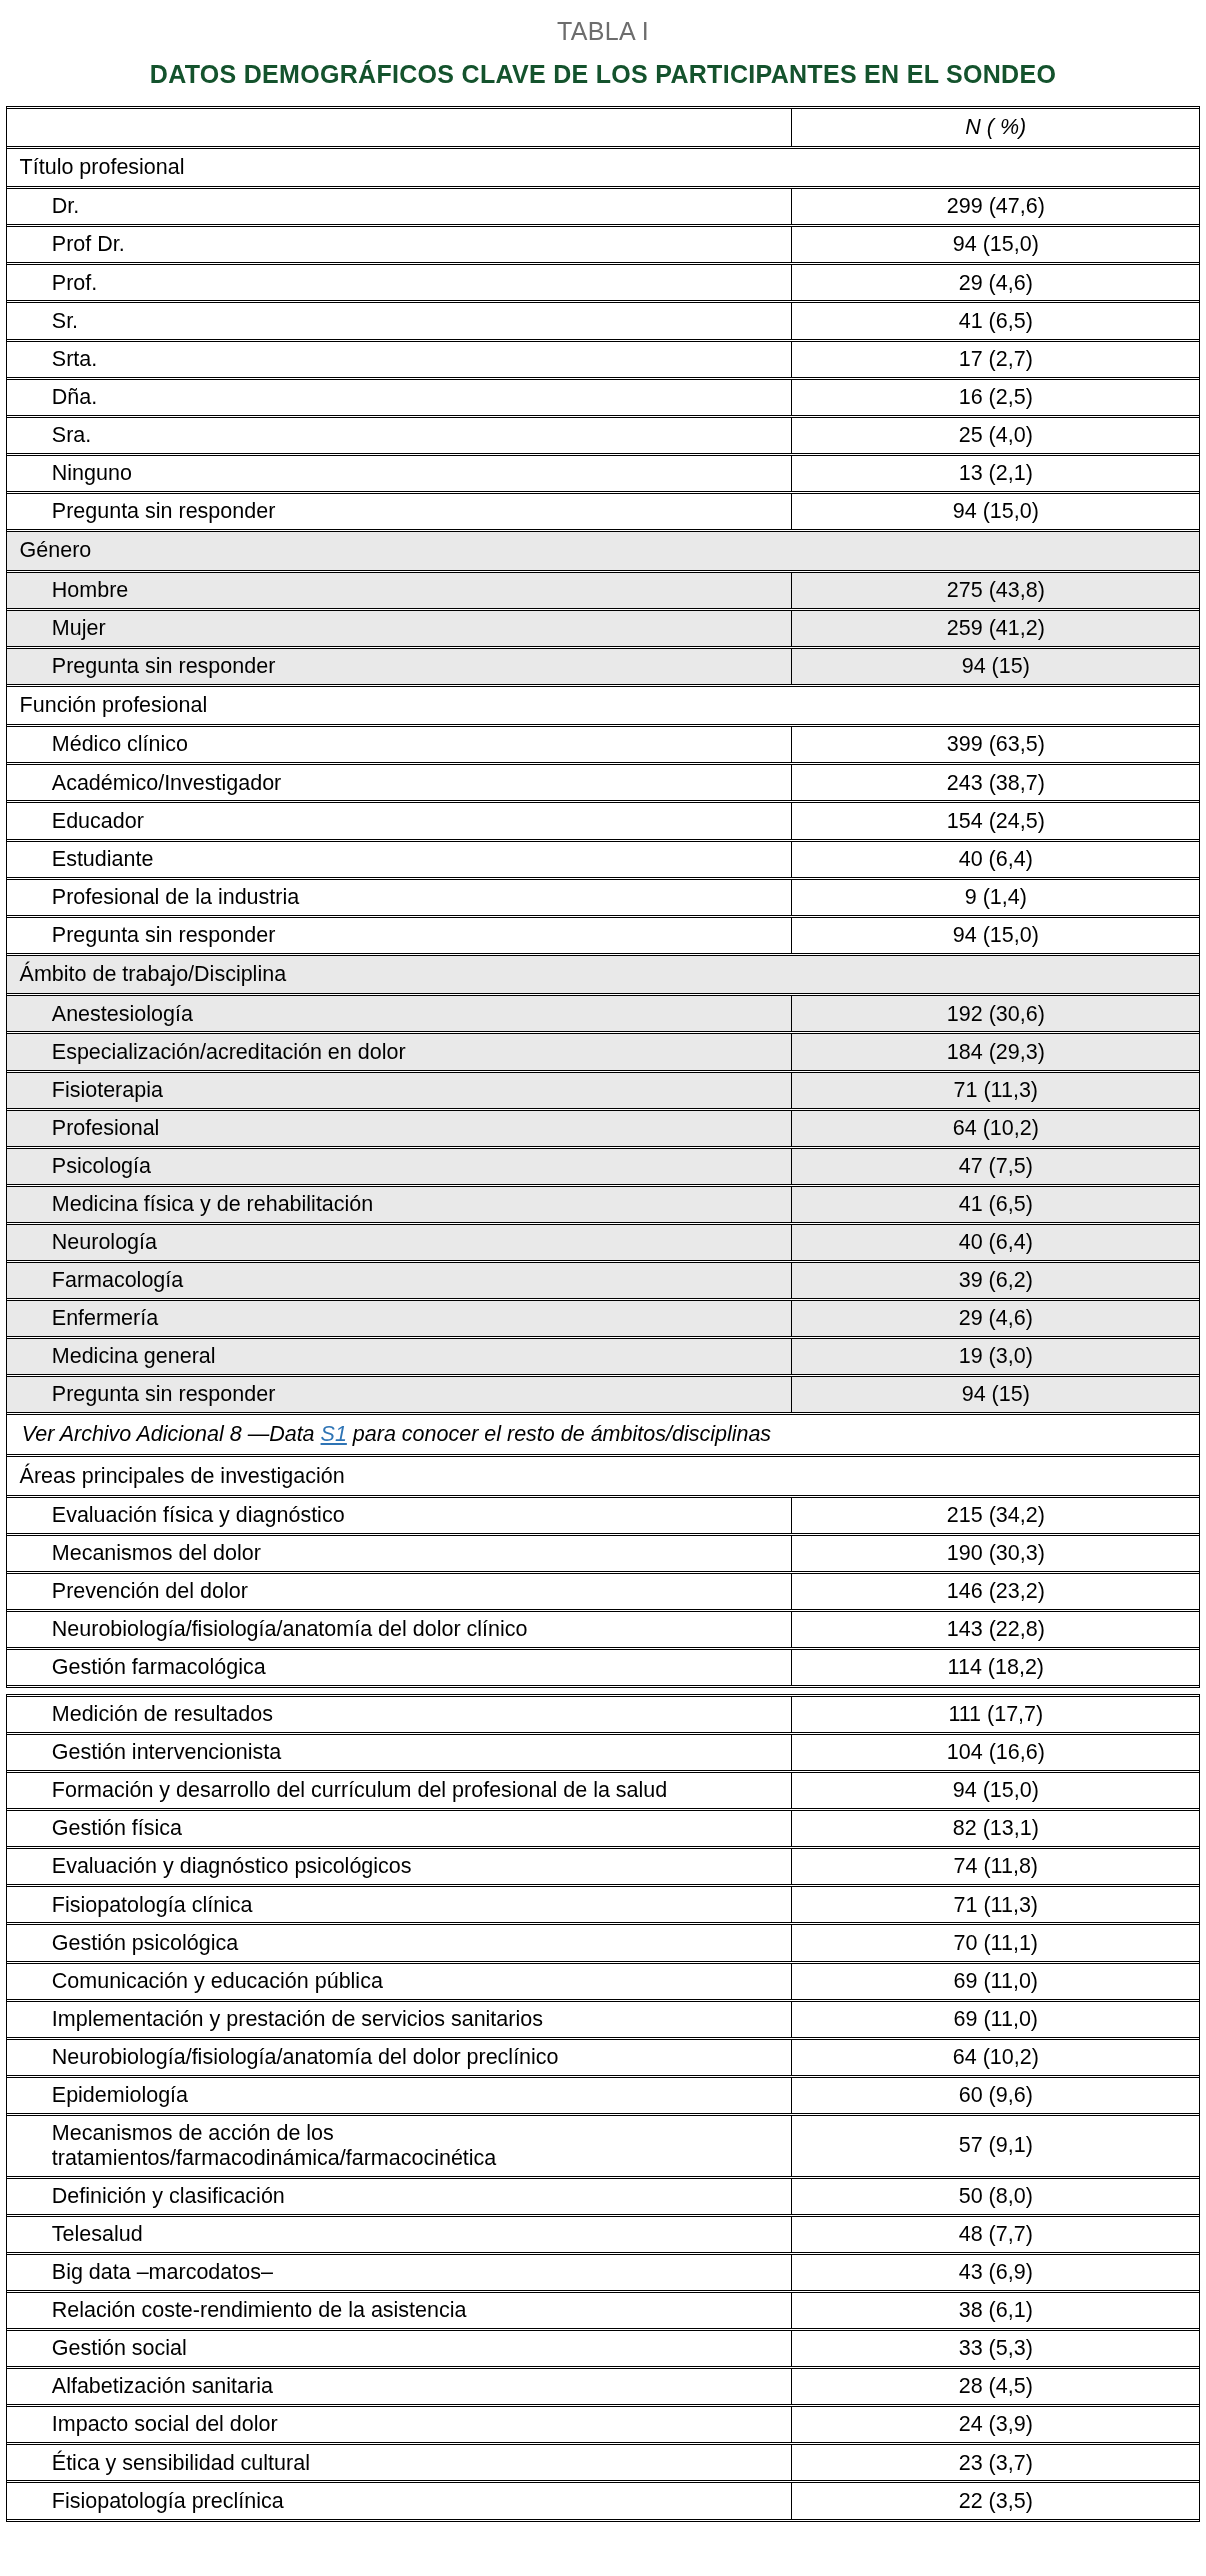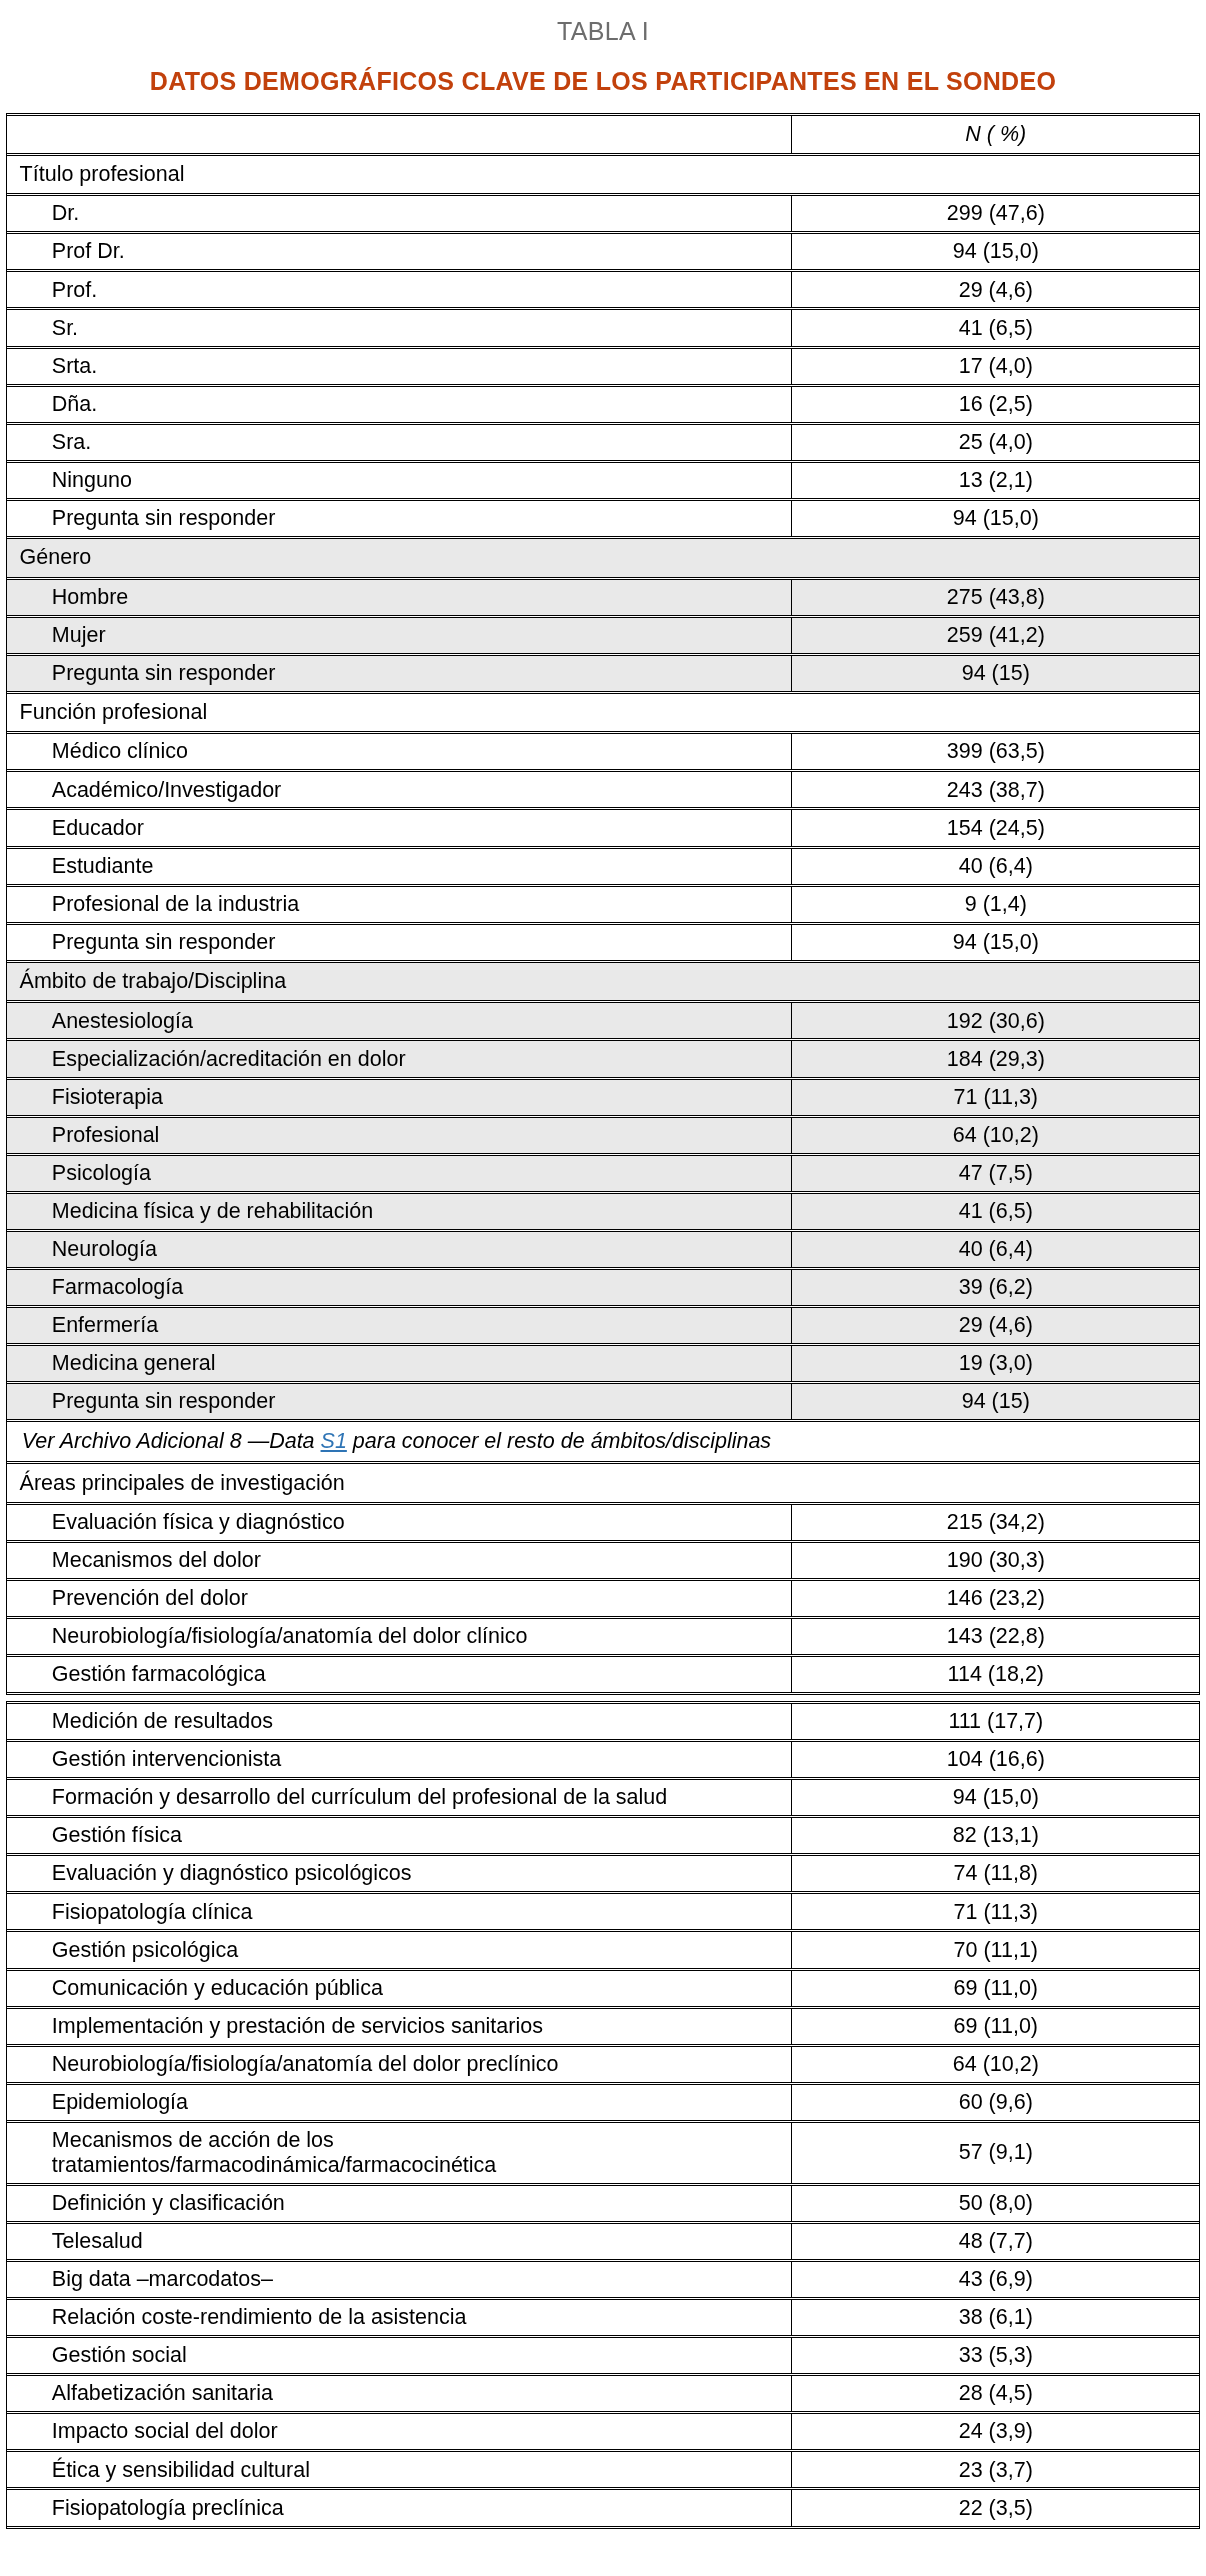--- a/index.html
+++ b/index.html
@@ -16,22 +16,22 @@
     text-align: center;
     font-size: 25px;
     font-weight: normal;
     color: var(--title-gray, #6d6d6d);
     letter-spacing: 0.3px;
   }
   .subtitle {
     text-align: center;
     font-size: 25px;
     font-weight: bold;
-    color: #c2410c;
-    margin-top: 21px;
+    color: #14532d;
+    margin-top: 14px;
     margin-bottom: 16.2px;
     letter-spacing: 0.3px;
   }
 
   table.tbl {
     width: 100%;
     border-collapse: separate;
     border-spacing: 0 1.2px;
     border: 1.7px solid #000;
     table-layout: fixed;
@@ -113,21 +113,21 @@
         <tr>
           <td class="label-cell">Prof.</td>
           <td class="value-cell">29 (4,6)</td>
         </tr>
         <tr>
           <td class="label-cell">Sr.</td>
           <td class="value-cell">41 (6,5)</td>
         </tr>
         <tr>
           <td class="label-cell">Srta.</td>
-          <td class="value-cell">17 (4,0)</td>
+          <td class="value-cell">17 (2,7)</td>
         </tr>
         <tr>
           <td class="label-cell">Dña.</td>
           <td class="value-cell">16 (2,5)</td>
         </tr>
         <tr>
           <td class="label-cell">Sra.</td>
           <td class="value-cell">25 (4,0)</td>
         </tr>
         <tr>

